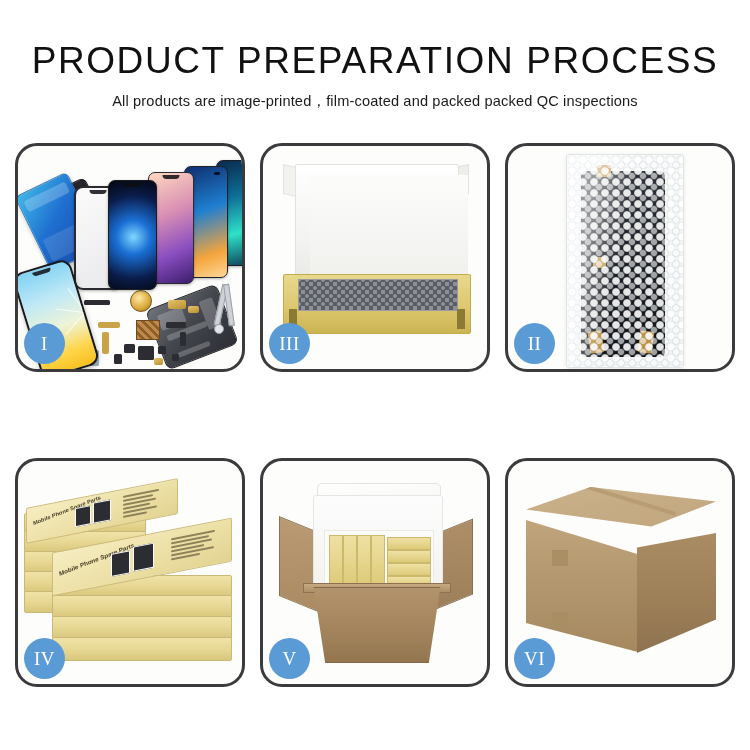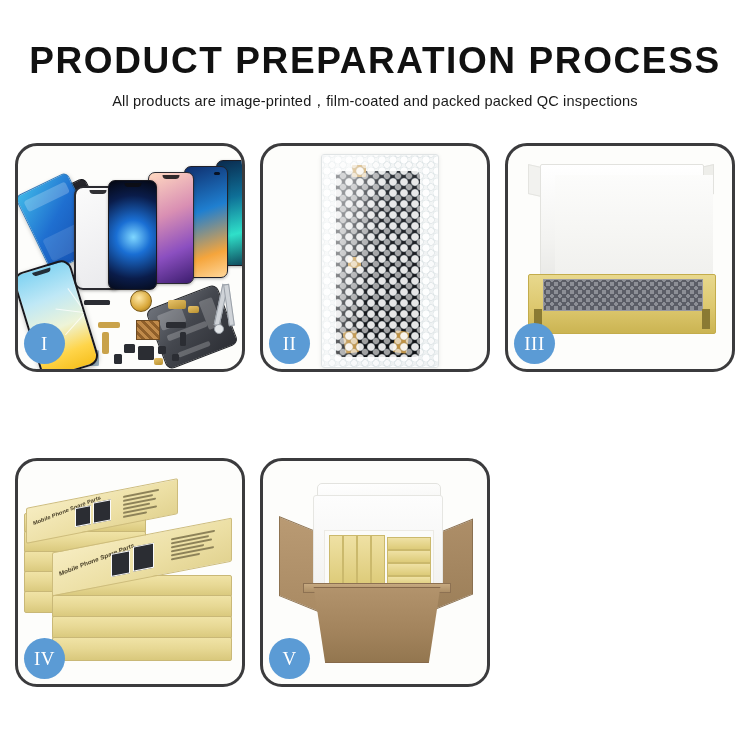--- a/index.html
+++ b/index.html
@@ -8,21 +8,21 @@
     background:#ffffff;
     font-family:"Liberation Sans", sans-serif;
     overflow:hidden;
     position:relative;
   }
   #page{position:relative;width:750px;height:750px;}
 
   
   .header{position:absolute;left:0;top:0;width:750px;text-align:center;}
   .title{
-    font-size:37px;font-weight:700;color:#111111;
+    font-size:37px;font-weight:400;color:#111111;
     letter-spacing:1.6px;margin:0;padding-top:42px;
     font-family:"Liberation Sans", sans-serif;line-height:1.05;
   }
   .subtitle{
     font-size:14.6px;color:#1a1a1a;margin:0;padding-top:11px;
     letter-spacing:.15px;font-family:"Liberation Sans", sans-serif;
   }
 
   
   .grid{position:absolute;left:15px;top:143px;width:720px;height:545px;
@@ -265,51 +265,51 @@
           <b style="left:22px;top:0px;width:4px;height:40px;transform:rotate(-8deg);"></b>
           <b style="left:10px;top:40px;width:8px;height:8px;border-radius:50%;background:#e3e6e9;"></b>
         </div>
 
       </div>
       <div class="badge">I</div>
     </div>
 
     <div class="panel">
       <div class="stage">
+        <div class="boxIII">
+          <div class="lidFlapL"></div>
+          <div class="lidFlapR"></div>
+          <div class="lidIII">
+            <div class="foamIII"></div>
+          </div>
+          <div class="trayIII">
+            <div class="trayInner"></div>
+            <span class="trayCornerL"></span>
+            <span class="trayCornerR"></span>
+          </div>
+        </div>
+      </div>
+      <div class="badge">III</div>
+    </div>
+
+    <div class="panel">
+      <div class="stage">
         <div class="bubblebag">
           <div class="screenInBag">
             <span class="tapeT"></span>
             <span class="tape2"></span>
             <span class="tape3"></span>
             <span class="tape4"></span>
           </div>
           <div class="bubbles"></div>
           <div class="bubbles2"></div>
           <div class="bagsheen"></div>
         </div>
       </div>
       <div class="badge">II</div>
-    </div>
-
-    <div class="panel">
-      <div class="stage">
-        <div class="boxIII">
-          <div class="lidFlapL"></div>
-          <div class="lidFlapR"></div>
-          <div class="lidIII">
-            <div class="foamIII"></div>
-          </div>
-          <div class="trayIII">
-            <div class="trayInner"></div>
-            <span class="trayCornerL"></span>
-            <span class="trayCornerR"></span>
-          </div>
-        </div>
-      </div>
-      <div class="badge">III</div>
     </div>
 
     <div class="panel">
       <div class="stage">
         <div class="stackIV">
 
           <div class="sbox" style="left:0px;top:34px;width:120px;height:18px;"></div>
           <div class="sbox" style="left:0px;top:52px;width:120px;height:20px;"></div>
           <div class="sbox" style="left:0px;top:72px;width:120px;height:20px;"></div>
           <div class="sbox" style="left:0px;top:92px;width:120px;height:20px;"></div>
@@ -371,15 +371,30 @@
               <span class="yellowPack" style="left:62px;top:45px;width:42px;height:9px;"></span>
             </div>
           </div>
           <div class="cartonRim"></div>
           <div class="cartonBody"></div>
         </div>
       </div>
       <div class="badge">V</div>
     </div>
 
+    <div class="panel">
+      <div class="stage">
+        <div class="cartonVI">
+          <div class="cvTop">
+            <span class="cvSeam"></span>
+          </div>
+          <div class="cvFront">
+            <span class="cvTape" style="left:26px;top:30px;width:16px;height:16px;"></span>
+            <span class="cvTape" style="left:26px;top:92px;width:16px;height:16px;"></span>
+          </div>
+          <div class="cvSide"></div>
+        </div>
+      </div>
+      <div class="badge">VI</div>
+    </div>
 
   </div>
 </div>
 
 </body></html>

